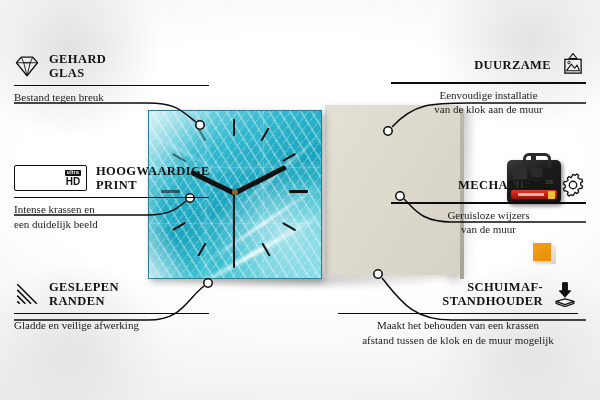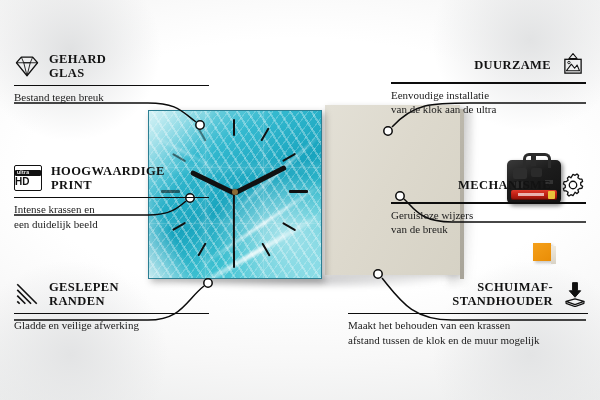--- a/index.html
+++ b/index.html
@@ -94,25 +94,25 @@
   .callout .head{display:flex;align-items:center;gap:9px;}
   .callout .ttl{font-size:12.5px;font-weight:bold;color:#121212;line-height:1.15;
     letter-spacing:.4px;text-transform:uppercase;font-family:"Liberation Serif", serif;}
   .callout .rule{height:1.6px;background:#0d0d0d;margin:4px 0 4px 0;}
   .callout .sub{font-size:11px;color:#1b1b1b;line-height:1.35;font-family:"Liberation Serif", serif;}
   .callout.left .head{justify-content:flex-start;}
   .callout.left .ttl{text-align:left;}
   .callout.left .sub{text-align:left;}
   .callout.right .head{justify-content:flex-end;}
   .callout.right .ttl{text-align:right;}
-  .callout.right .sub{text-align:left;}
+  .callout.right .sub{text-align:center;}
   .ico{width:26px;height:26px;flex:0 0 26px;display:block;}
 
   .hdbox{width:26px;height:24px;border:1.6px solid #111;border-radius:2px;
-    display:flex;flex-direction:column;justify-content:center;flex:0 0 26px;}
+    display:flex;flex-direction:column;align-items:center;justify-content:center;flex:0 0 26px;padding-left:45px;}
   .hdbox .u{font-size:5px;font-weight:bold;letter-spacing:.3px;line-height:1;
     background:#111;color:#fff;padding:.5px 2px;border-radius:1px;font-family:"Liberation Sans",sans-serif;}
   .hdbox .h{font-size:10px;font-weight:bold;line-height:1;margin-top:1px;color:#111;
     font-family:"Liberation Sans",sans-serif;}
 
   svg.lines{position:absolute;left:0;top:0;width:600px;height:400px;pointer-events:none;}
   svg.lines path{fill:none;stroke:#0b0b0b;stroke-width:1.5;}
   svg.lines circle{fill:#ffffff;stroke:#0b0b0b;stroke-width:1.5;}
 </style>
 </head>
@@ -265,42 +265,42 @@
       <svg class="ico" viewBox="0 0 32 32">
         <path d="M16 2 L11 8 H21 Z" fill="none" stroke="#111" stroke-width="1.4" stroke-linejoin="round"></path>
         <rect x="6" y="9" width="20" height="17" fill="none" stroke="#111" stroke-width="1.6"></rect>
         <path d="M8 23 L14 15 L18 20 L21 16 L24 23 Z" fill="none" stroke="#111" stroke-width="1.3" stroke-linejoin="round"></path>
         <circle cx="11" cy="13" r="1.5" fill="none" stroke="#111" stroke-width="1.1"></circle>
       </svg>
     </div>
     <div class="rule"></div>
     <div class="sub">
       <div>Eenvoudige installatie</div>
-      <div>van de klok aan de ultra</div>
+      <div>van de klok aan de muur</div>
     </div>
   </div>
 
   <div class="callout right" style="left:391px;top:172px;">
     <div class="head">
       <div class="ttl">
         <div>MECHANISME</div>
       </div>
       <svg class="ico" viewBox="0 0 32 32">
         <path d="M16 3 l2.6 1.1 2.3-1.7 2 2-0.9 2.7 2.2 1.6 2.8 0.1 0.8 2.7-2.3 1.6 0 2.8 2.3 1.6-0.8 2.7-2.8 0.1-2.2 1.6 0.9 2.7-2 2-2.3-1.7L16 29l-2.6-1.1-2.3 1.7-2-2 0.9-2.7-2.2-1.6-2.8-0.1-0.8-2.7L6.5 19l0-2.8-2.3-1.6 0.8-2.7 2.8-0.1 2.2-1.6-0.9-2.7 2-2 2.3 1.7z" fill="none" stroke="#111" stroke-width="1.6" stroke-linejoin="round"></path>
         <circle cx="16" cy="16" r="4.6" fill="none" stroke="#111" stroke-width="1.6"></circle>
       </svg>
     </div>
     <div class="rule"></div>
     <div class="sub">
       <div>Geruisloze wijzers</div>
-      <div>van de breuk</div>
-    </div>
-  </div>
-
-  <div class="callout right" style="left:348px;top:280px;width:240px;">
+      <div>van de muur</div>
+    </div>
+  </div>
+
+  <div class="callout right" style="left:338px;top:280px;width:240px;">
     <div class="head">
       <div class="ttl">
         <div>SCHUIMAF-</div>
         <div>STANDHOUDER</div>
       </div>
       <svg class="ico" viewBox="0 0 32 32">
         <path d="M13 2 h6 v10 h4 l-7 8 -7 -8 h4 z" fill="#111" stroke="#111" stroke-width="1.2" stroke-linejoin="round"></path>
         <path d="M16 22 l11 3 -11 4 -11 -4 z" fill="none" stroke="#111" stroke-width="1.5" stroke-linejoin="round"></path>
         <path d="M5 25 v2.5 l11 4 11 -4 V25" fill="none" stroke="#111" stroke-width="1.5" stroke-linejoin="round"></path>
       </svg>

